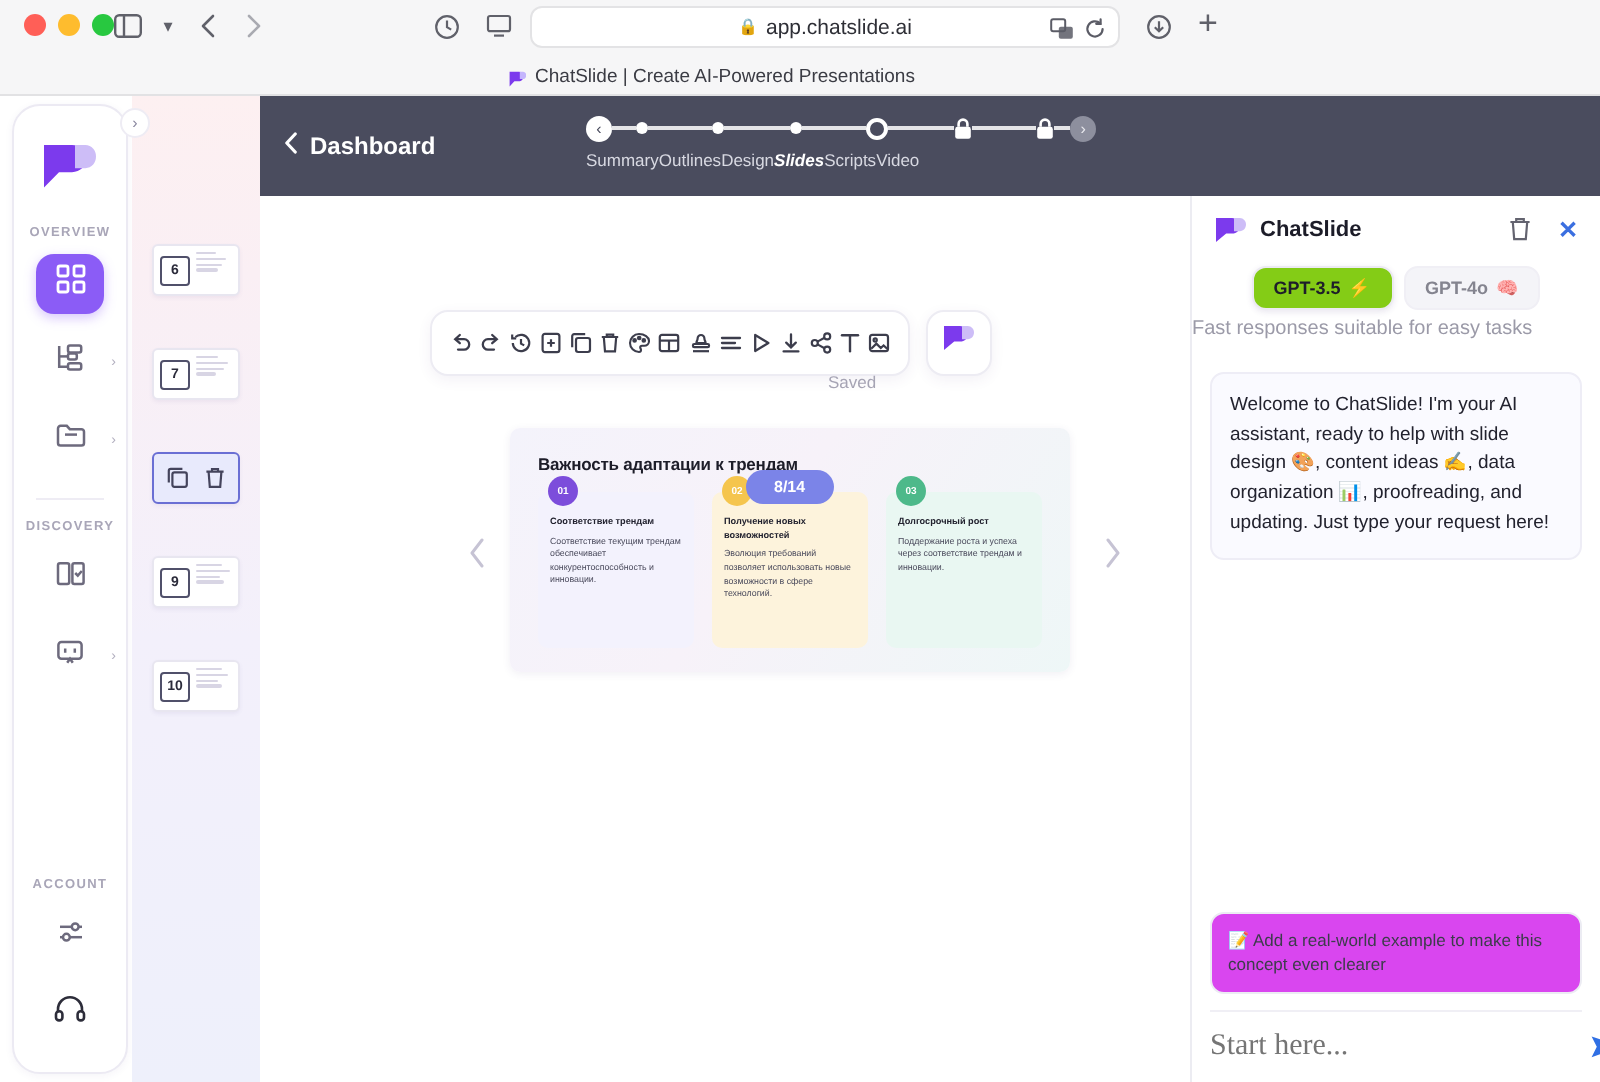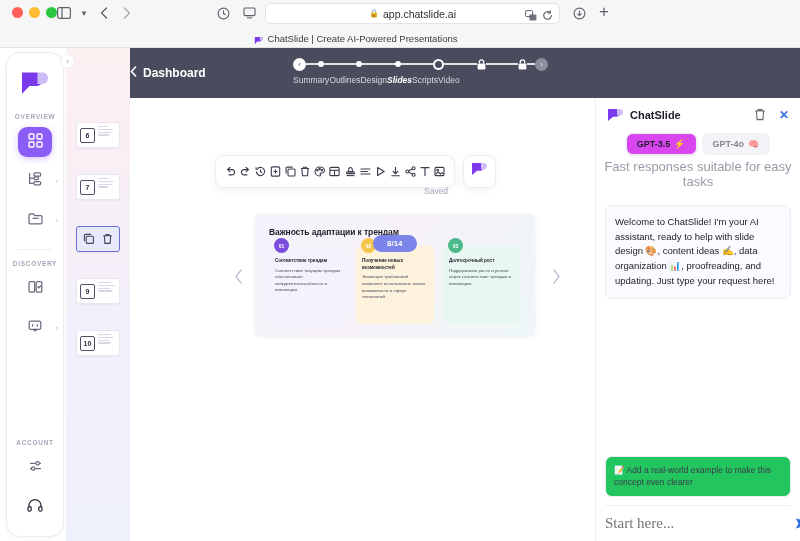--- a/index.html
+++ b/index.html
@@ -175,21 +175,21 @@
     padding:0 7px;
   }
   .tb-icon{ color:#3c3d4c; display:flex; align-items:center; justify-content:center; }
   .assistant-pill{
     position:absolute; left:333px; top:57px; width:33px; height:33px;
     background:#ffffff; border:1px solid #edecf3; border-radius:9px;
     box-shadow:0 2px 7px rgba(80,60,130,.07);
     display:flex; align-items:center; justify-content:center;
   }
   .saved-label{
-    position:absolute; left:294px; top:88px; font-size:8.5px; color:#a6a4b4;
+    position:absolute; left:284px; top:88px; font-size:8.5px; color:#a6a4b4;
   }
 
   .slide-wrap{ position:absolute; left:0; right:0; top:116px; height:125px; }
   .slide-nav{
     position:absolute; top:52px; width:16px; height:20px;
     color:#c6c3d4; font-size:16px; display:flex; align-items:center; justify-content:center;
   }
   .slide-nav.left{ left:100px; }
   .slide-nav.right{ left:418px; }
 
@@ -242,34 +242,34 @@
   .chat-logo{ width:16px; height:14px; position:relative; }
   .chat-title{ font-size:11px; font-weight:700; color:#1c1c28; flex:1; }
   .chat-ic{ color:#63636f; display:flex; }
   .chat-close{ color:#3b6fe0; font-size:12px; font-weight:600; margin-left:6px; }
 
   .model-row{ display:flex; gap:5px; justify-content:center; padding:2px 0 4px; flex:none; }
   .model-btn{
     display:flex; align-items:center; gap:4px; font-size:9px; font-weight:700;
     padding:5px 10px; border-radius:7px; border:1px solid #eceaf2;
   }
-  .model-btn.sel{ background:#d946ef; color:#1e1e2a; box-shadow:0 1px 3px rgba(70,50,120,.12); }
+  .model-btn.sel{ background:#84cc16; color:#1e1e2a; box-shadow:0 1px 3px rgba(70,50,120,.12); }
   .model-btn.unsel{ background:#f4f4f8; color:#84848f; border-color:#f0eff5; }
-  .model-hint{ font-size:13px; color:#9b9aa8; text-align:center; padding-bottom:8px; flex:none; }
+  .model-hint{ font-size:10px; color:#9b9aa8; padding-bottom:8px; flex:none; }
 
   .chat-body{ flex:1; padding:8px 9px; overflow:hidden; }
   .bubble{
     background:#fafaff; border:1px solid #eeedf6; border-radius:7px;
     padding:9px 9px; font-size:9.5px; line-height:1.55; color:#22222e;
   }
 
   .chat-foot{ flex:none; padding:0 9px 9px; }
   .suggestion{
     border:1px solid #ececf3; border-radius:7px; padding:7px 8px;
-    font-size:8.5px; line-height:1.5; color:#3c3c4a; background:#22c55e;
+    font-size:8.5px; line-height:1.5; color:#3c3c4a; background:#d946ef;
     margin-bottom:8px;
   }
   .composer{
     display:flex; align-items:center; gap:6px;
     border-top:1px solid #f0eff5; padding-top:9px;
   }
   .composer-input{
     flex:1; border:none; outline:none; font-size:15px; color:#9a99a8;
     font-family:Liberation Serif, serif; background:transparent;
   }
@@ -497,21 +497,21 @@
           <div class="mini-line" style="width:84%"></div>
         <div class="mini-line" style="width:58%"></div>
           <div class="mini-line" style="width:70%"></div>
       </div>
     </div>
   </div>
 
   <div class="main">
 
     <div class="topbar">
-      <div class="dashboard-link" style="margin-left:0;position:absolute;left:0;">
+      <div class="dashboard-link" style="margin-left:12px;position:absolute;left:0;">
         <span>
           <svg width="7" height="11" viewBox="0 0 7 11" fill="none" stroke="#ffffff" stroke-width="1.6" stroke-linecap="round" stroke-linejoin="round">
               <polyline points="5.6,1 1.4,5.5 5.6,10"></polyline>
             </svg>
         </span>
         <span>Dashboard</span>
       </div>
 
       <div class="steps">
         <div class="steps-track">

